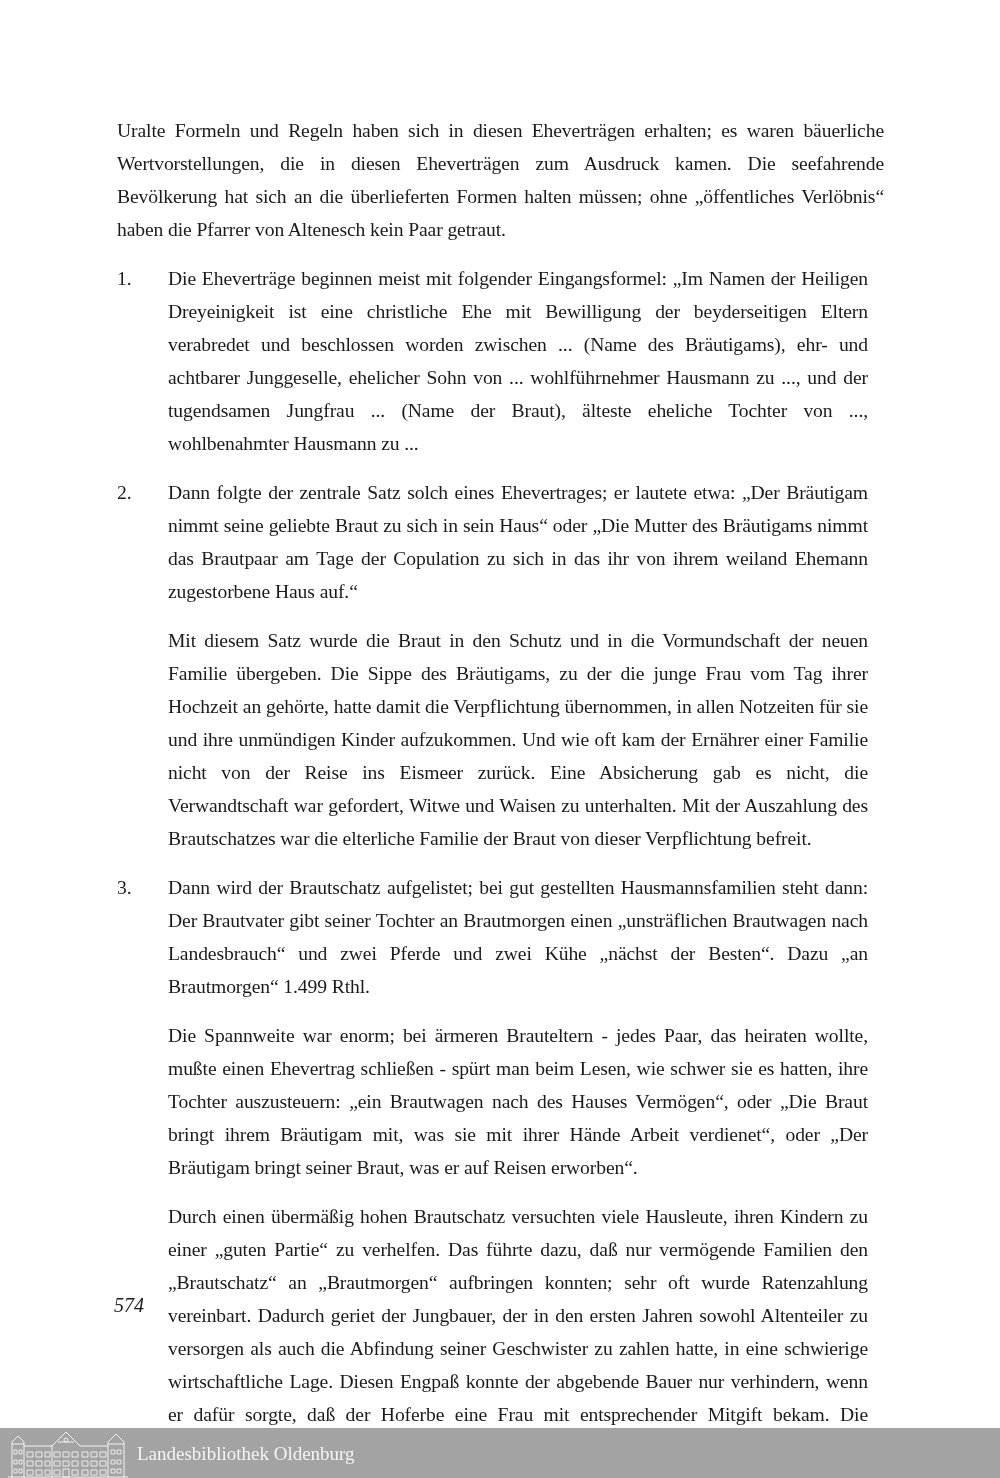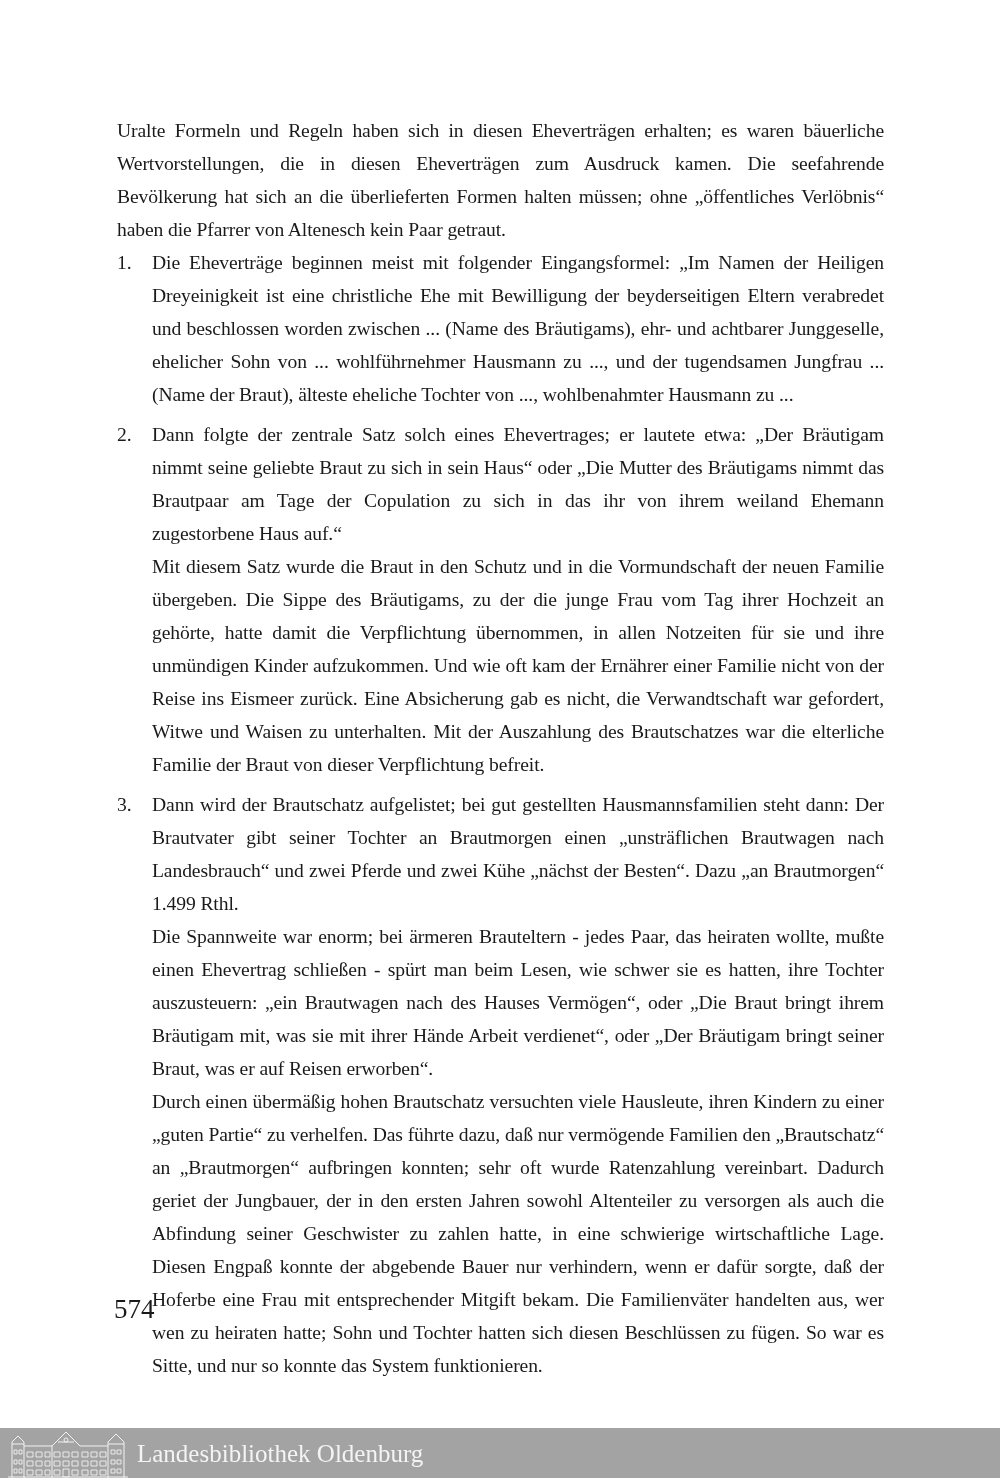--- a/index.html
+++ b/index.html
@@ -10,32 +10,32 @@
     .page-text {
       position: absolute; left: 117px; top: 114px; width: 767px;
       font-size: 19.6px; line-height: 33px; text-align: justify;
       letter-spacing: -0.1px;
     }
     .para { margin: 0; }
     .list { margin: 0; padding: 0; list-style: none; }
     .list-item { position: relative; padding-left: 35px; margin: 0; }
     .list-item + .list-item { margin-top: 7px; }
     .list-item .num { position: absolute; left: 0; top: 0; }
-    .list-item p { margin: 0; }
+    .list-item p { margin: 16px; }
     .page-number {
-      position: absolute; left: 114px; top: 1294px; font-size: 27px;
+      position: absolute; left: 114px; top: 1294px; font-size: 20px; font-style: italic;
     }
     .footer-bar {
       position: absolute; left: 0; top: 1428px; width: 1000px; height: 50px;
       background: #a3a3a3; display: flex; align-items: center;
     }
     .footer-logo { width: 124px; height: 48px; margin-left: 6px; margin-top: 2px; }
     .footer-label {
       color: #f4f4f4; font-family: "Liberation Serif", "DejaVu Serif", serif;
-      font-size: 25px; margin-left: 7px; margin-top: 2px;
+      font-size: 19px; margin-left: 7px; margin-top: 2px;
     }
   </style>
 </head>
 <body>
 
 <div class="page-text">
   <p class="para">Uralte Formeln und Regeln haben sich in diesen Eheverträgen erhalten; es waren bäuerliche Wertvorstellungen, die in diesen Eheverträgen zum Ausdruck kamen. Die seefahrende Bevölkerung hat sich an die überlieferten Formen halten müssen; ohne „öffentliches Verlöbnis“ haben die Pfarrer von Altenesch kein Paar getraut.</p>
   <ol class="list">
     <li class="list-item">
       <span class="num">1.</span>

